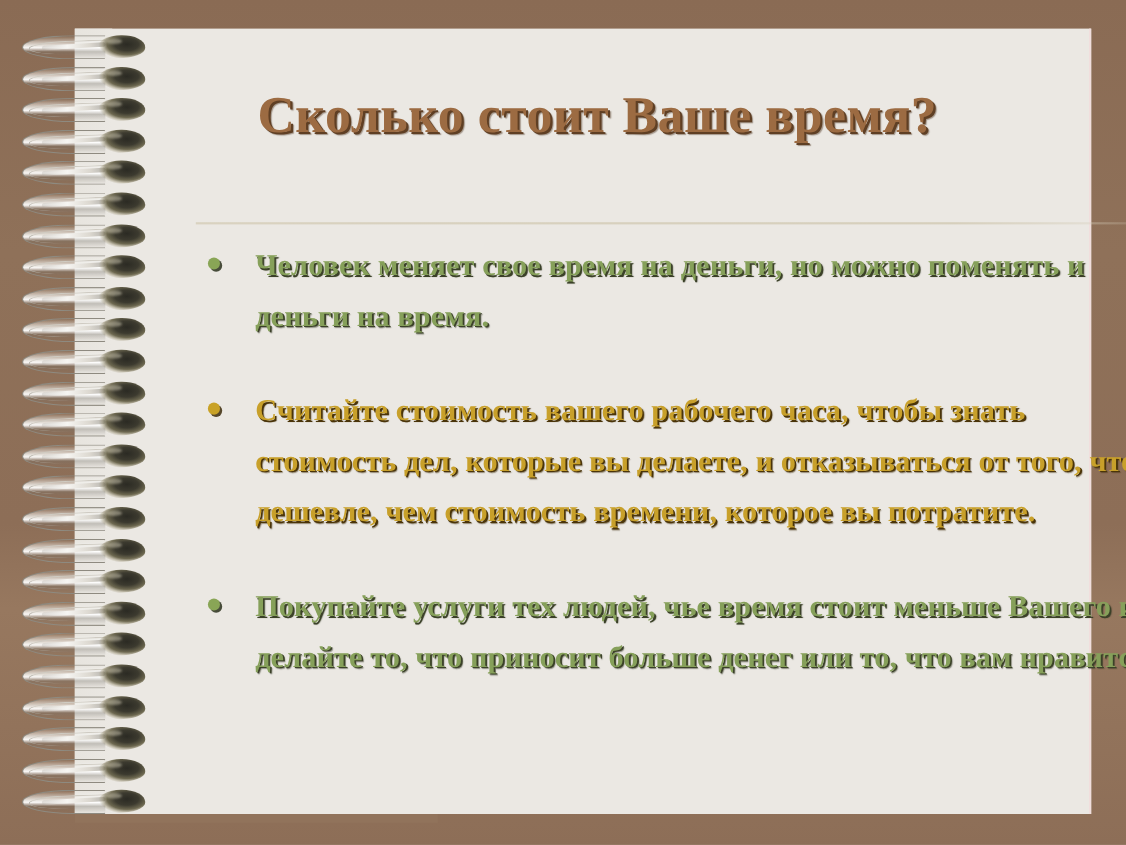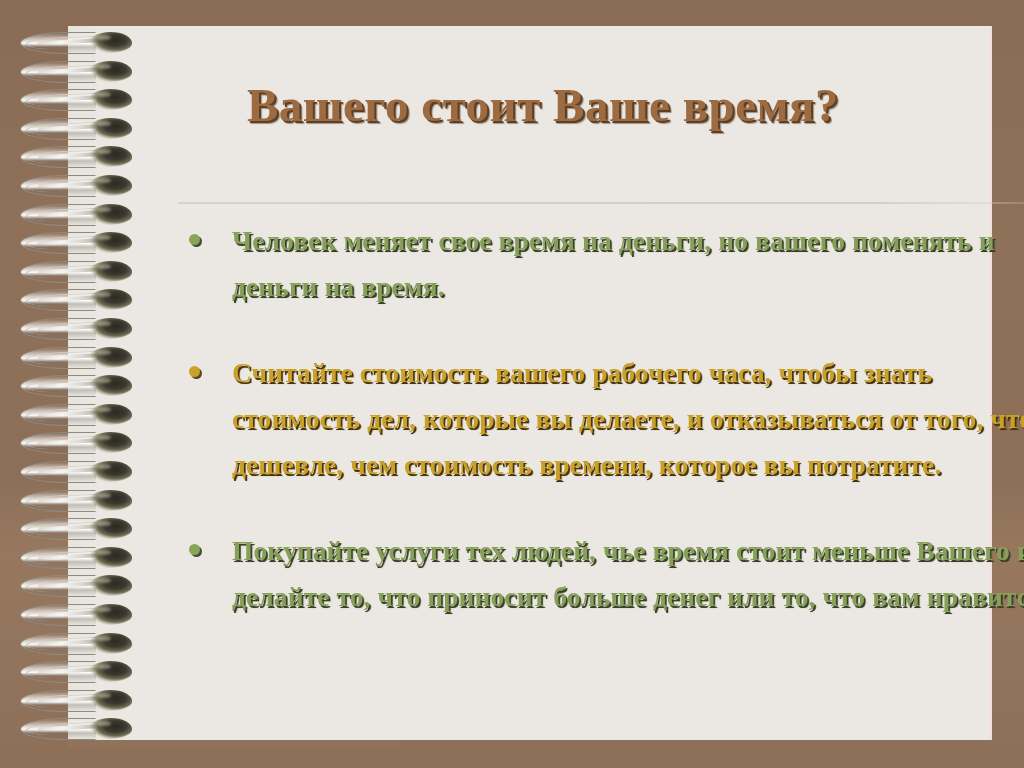--- a/index.html
+++ b/index.html
@@ -230,37 +230,37 @@
 
   <div id="page">
     <div id="page-gutter"></div>
 
     <div id="title-rule"></div>
 
     <div id="bullets">
 
       <div class="bullet olive b1">
         <span class="dot"></span>
-        <span class="txt">Человек меняет свое время на деньги, но вашего поменять и деньги на время.</span>
+        <span class="txt">Человек меняет свое время на деньги, но можно поменять и деньги на время.</span>
       </div>
 
       <div class="bullet gold b2">
         <span class="dot"></span>
         <span class="txt">Считайте стоимость вашего рабочего часа, чтобы знать стоимость дел, которые вы делаете, и отказываться от того, что дешевле, чем стоимость времени, которое вы потратите.</span>
       </div>
 
       <div class="bullet olive b3">
         <span class="dot"></span>
         <span class="txt">Покупайте услуги тех людей, чье время стоит меньше Вашего и делайте то, что приносит больше денег или  то, что вам нравится.</span>
       </div>
 
     </div>
   </div>
 
-  <div id="title">Вашего стоит Ваше время?</div>
+  <div id="title">Сколько стоит Ваше время?</div>
 
   <div id="spiral">
       <div class="ring" style="top: 30px;">
         <span class="wire"></span>
         <span class="wire2"></span>
         <span class="shaft"></span>
         <span class="tip"></span>
         <span class="tip-hl"></span>
       </div>
       <div class="ring" style="top: 58.6px;">

